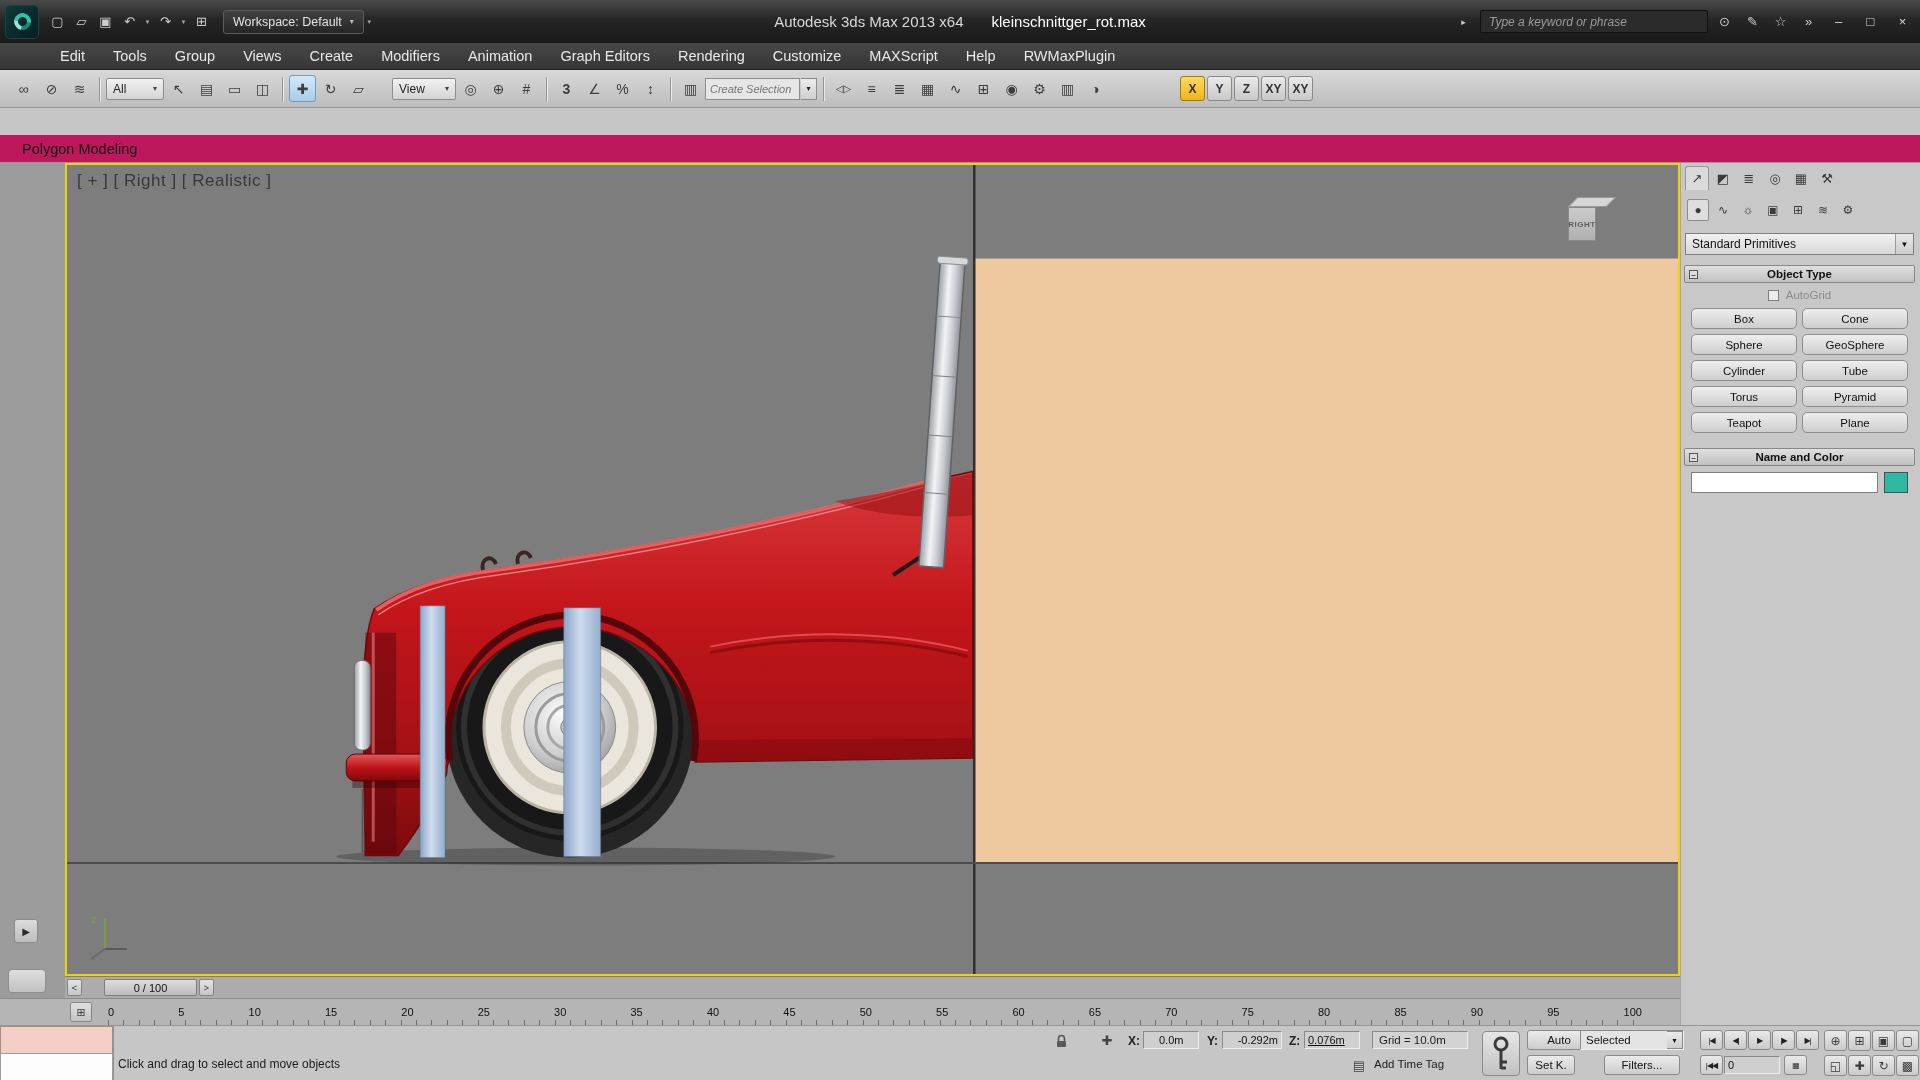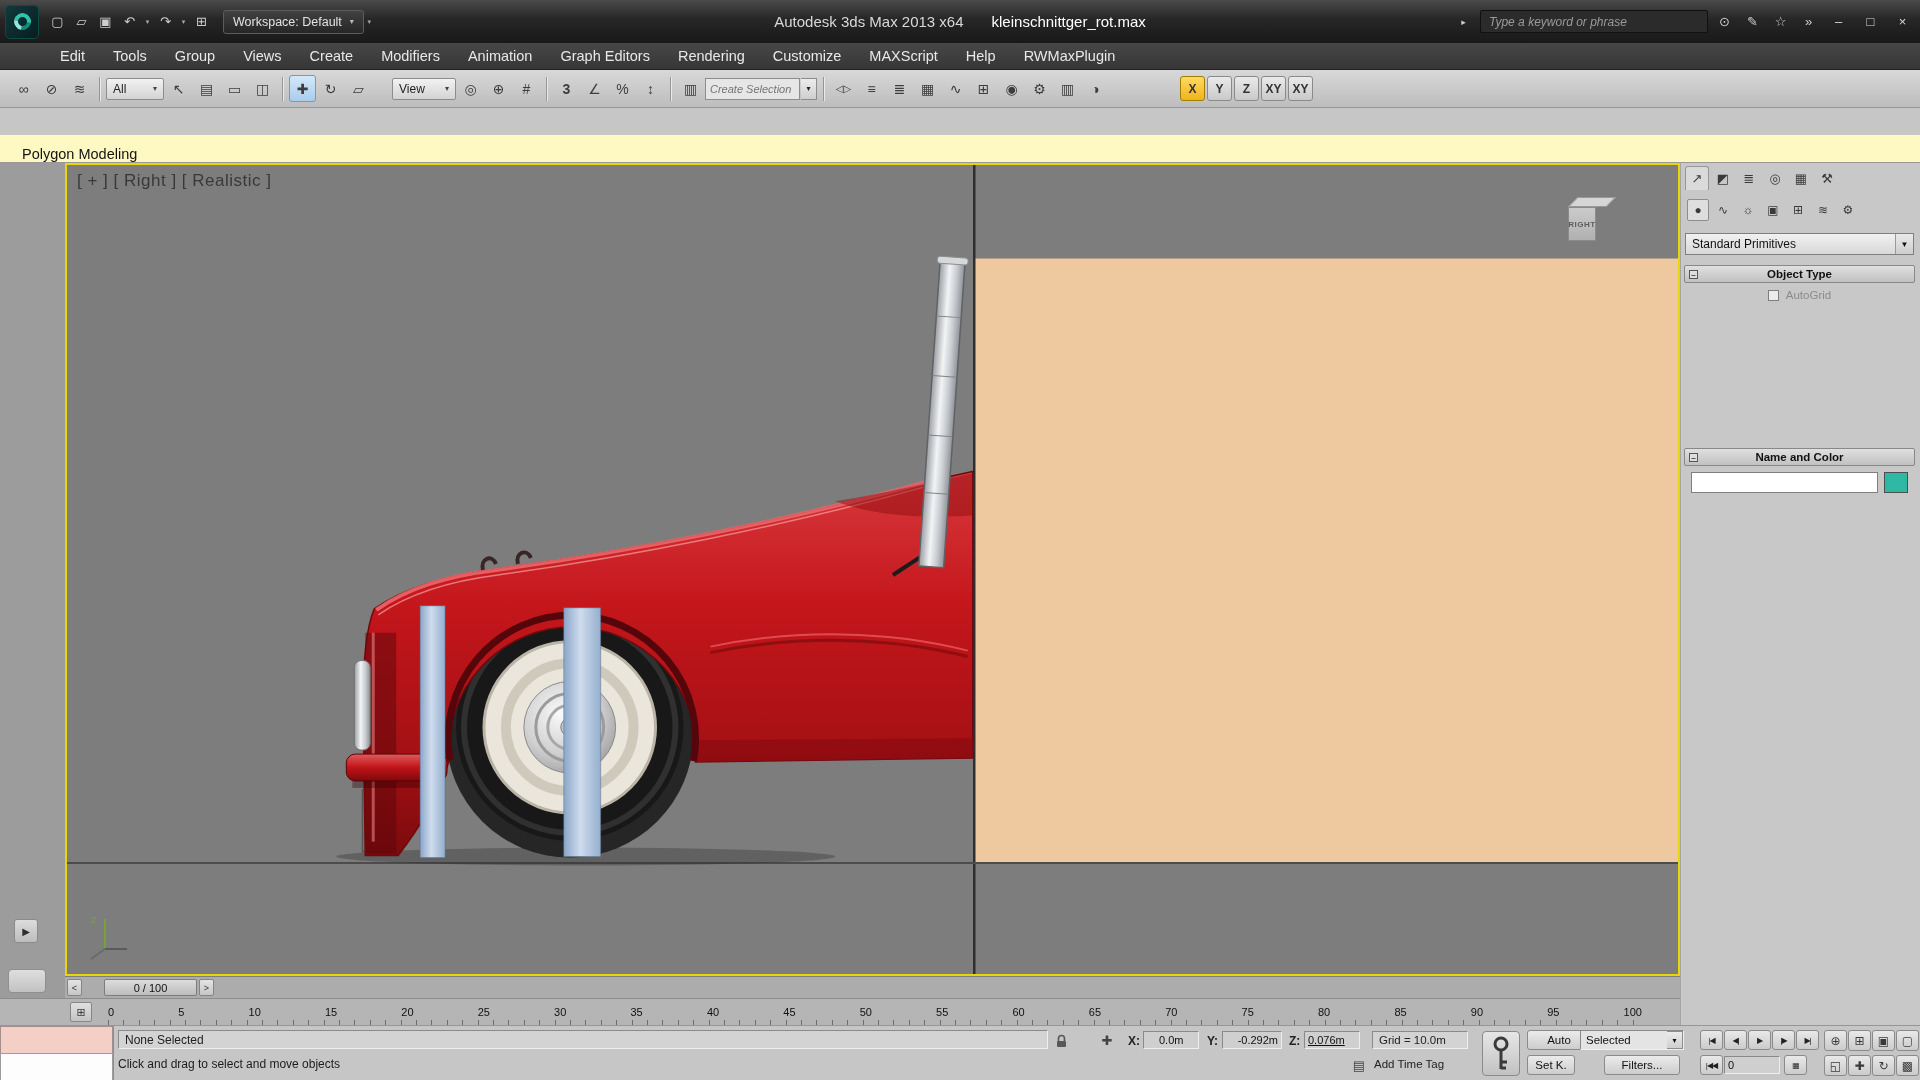--- a/index.html
+++ b/index.html
@@ -56,22 +56,22 @@
     font-size:12px;font-weight:bold;color:#333}
   .axis-btn.active{background:linear-gradient(#ffd961,#efb41a);border-color:#a07c08}
 
   
   #ribbon-tabs{position:absolute;left:0;top:108px;width:1920px;height:27px;background:#c6c6c6;
     border-bottom:1px solid #a6a6a6;display:flex;align-items:flex-end;padding-left:44px;gap:30px}
   .rtab{height:26px;display:flex;align-items:center;padding:0 22px;font-size:14px;color:#1e1e1e}
   .rtab.active{background:linear-gradient(#eaeaea,#d2d2d2);border:1px solid #949494;border-bottom:none;border-radius:3px 3px 0 0}
   .ribbon-dd{width:32px;height:16px;border:1px solid #949494;border-radius:8px;margin:0 0 5px 20px;
     background:linear-gradient(#efefef,#cccccc);display:flex;align-items:center;justify-content:center;font-size:7px;color:#333}
-  #ribbon-panel-row{position:absolute;left:0;top:135px;width:1920px;height:28px;background:#fef9c3;
-    border-bottom:1px solid #989898;display:flex;align-items:flex-end;padding-left:22px}
+  #ribbon-panel-row{position:absolute;left:0;top:135px;width:1920px;height:28px;background:#be185d;
+    border-bottom:1px solid #989898;display:flex;align-items:center;padding-left:22px}
   #polygon-modeling-label{font-size:14.5px;color:#141414}
 
   
   #left-gutter{position:absolute;left:0;top:163px;width:65px;height:835px;background:#9c9c9c}
   .gutter-btn{position:absolute;left:14px;top:756px;width:24px;height:24px;
     background:linear-gradient(#dcdcdc,#bdbdbd);border:1px solid #8a8a8a;border-radius:3px;
     display:flex;align-items:center;justify-content:center;font-size:10px;color:#2f2f2f}
   .corner-box{position:absolute;left:8px;top:806px;width:38px;height:24px;
     background:linear-gradient(#dedede,#c2c2c2);border:1px solid #8f8f8f;border-radius:4px}
   #viewport{position:absolute;left:65px;top:163px;width:1615px;height:813px;border:2px solid #e8d50a;background:#7d7d7d}
@@ -431,20 +431,32 @@
 
     <div class="rollout" id="rollout-object-type">
       <div class="roll-head">
         <span class="roll-minus">–</span>
         <span class="roll-title">Object Type</span>
       </div>
       <div class="autogrid-row">
         <span class="checkbox"></span>
         <span class="autogrid-label">AutoGrid</span>
       </div>
+      <div class="obj-grid">
+        <span class="obj-btn">Box</span>
+        <span class="obj-btn">Cone</span>
+        <span class="obj-btn">Sphere</span>
+        <span class="obj-btn">GeoSphere</span>
+        <span class="obj-btn">Cylinder</span>
+        <span class="obj-btn">Tube</span>
+        <span class="obj-btn">Torus</span>
+        <span class="obj-btn">Pyramid</span>
+        <span class="obj-btn">Teapot</span>
+        <span class="obj-btn">Plane</span>
+      </div>
     </div>
 
     <div class="rollout" id="rollout-name-color">
       <div class="roll-head">
         <span class="roll-minus">–</span>
         <span class="roll-title">Name and Color</span>
       </div>
       <div class="name-row">
         <input id="name-input" value="" style="">
         <span class="swatch-wrap">
@@ -453,23 +465,20 @@
             </svg>
         </span>
       </div>
     </div>
   </div>
 
   <div id="statusbar">
     <div class="mini-listener">
       <div class="ml-pink"></div>
       <div class="ml-white"></div>
-    </div>
-    <div class="status-field" id="none-selected">
-      <span>None Selected</span>
     </div>
     <span class="sb-ic" style="left:1050px;top:4px">
       <svg width="14" height="16">
           <rect x="3" y="8" width="9" height="6" rx="1" fill="#585858"></rect>
           <path d="M4.5 8 V5.5 a3 3 0 0 1 6 0 V8" stroke="#585858" stroke-width="1.6" fill="none"></path>
         </svg>
     </span>
     <span class="sb-ic" style="left:1096px;top:4px">✚</span>
     <span class="coord-label" style="left:1128px">X:</span>
     <input class="coord-input" style="left: 1143px; width: 56px; padding-left: 15px;" value="0.0m">

